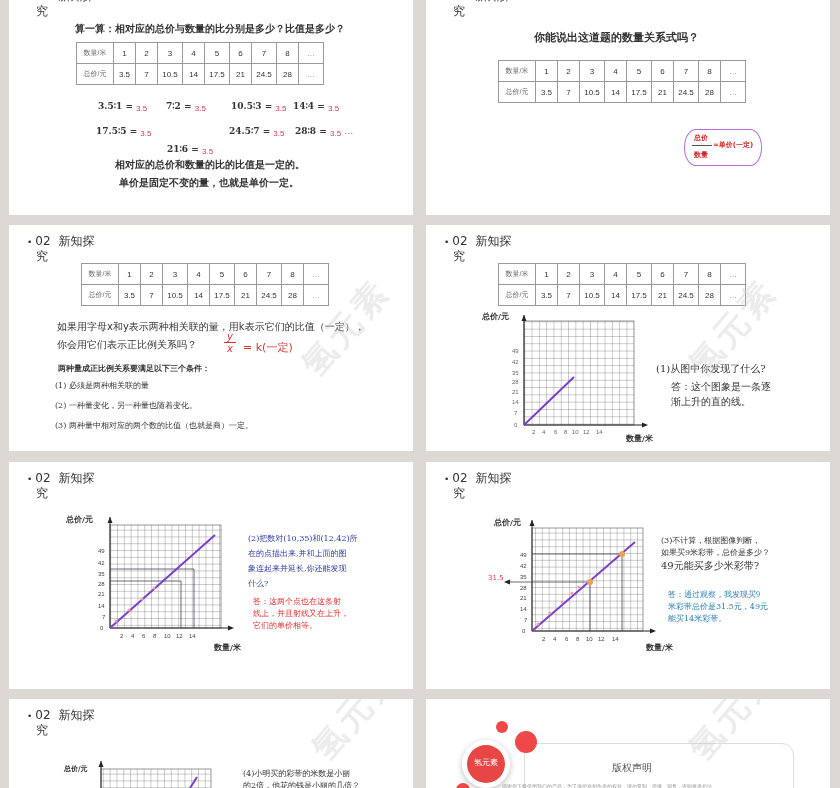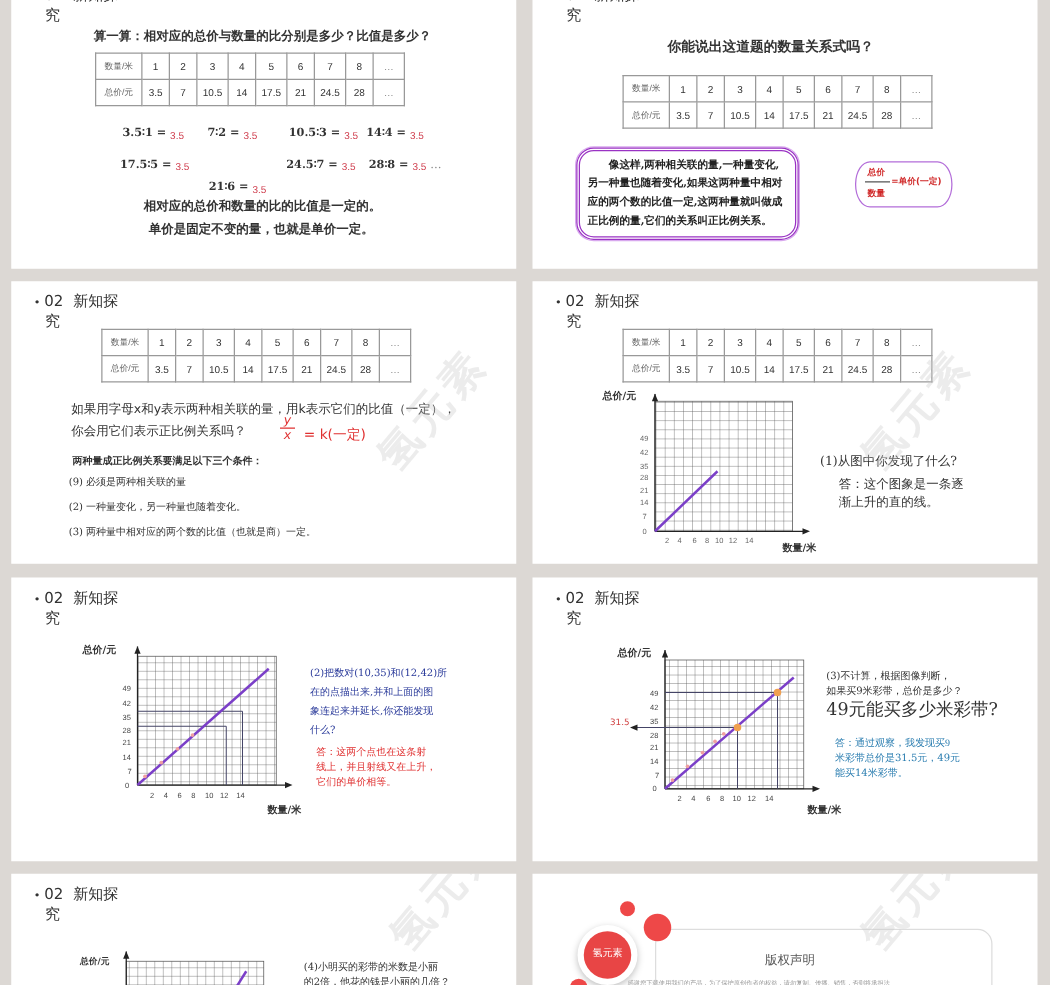--- a/index.html
+++ b/index.html
@@ -115,21 +115,20 @@
       <td class="w">10.5</td>
       <td class="c">14</td>
       <td class="w">17.5</td>
       <td class="c">21</td>
       <td class="w">24.5</td>
       <td class="c">28</td>
       <td class="e">…</td>
     </tr>
   </tbody>
     </table>
-  <div class="box" style="left:35px;top:126px;width:160px;white-space:normal;text-indent:2em;">像这样,两种相关联的量,一种量变化,另一种量也随着变化,如果这两种量中相对应的两个数的比值一定,这两种量就叫做成正比例的量,它们的关系叫正比例关系。</div>
   <div class="blob" style="left:258px;top:137px;width:76px;height:35px;">
     <div style="position:absolute;left:9px;top:3px;font-size:7px;color:#d02828;font-weight:bold;">总价</div>
     <div style="position:absolute;left:7px;top:15px;width:20px;border-top:1px solid #555;"></div>
     <div style="position:absolute;left:9px;top:20px;font-size:7px;color:#d02828;font-weight:bold;">数量</div>
     <div style="position:absolute;left:28px;top:10px;font-size:7px;color:#d02828;font-weight:bold;white-space:nowrap;">=单价(一定)</div>
   </div>
 </div>
 
 <div class="slide s3">
   <div class="hdr">
@@ -166,21 +165,21 @@
     </table>
   <div class="txt" style="left:48px;top:95px;font-size:10px;">如果用字母x和y表示两种相关联的量，用k表示它们的比值（一定），</div>
   <div class="txt" style="left:48px;top:113px;font-size:10px;">你会用它们表示正比例关系吗？</div>
   <div style="position:absolute;left:218px;top:106px;color:#e03030;font-style:italic;font-size:10px;">
     <div>y</div>
     <div style="border-top:1px solid #e03030;width:12px;margin-left:-3px;"></div>
     <div>x</div>
   </div>
   <div class="txt red" style="left:234px;top:115px;font-size:11px;">= k(一定)</div>
   <div class="txt bold" style="left:49px;top:138px;font-size:8px;font-family:'DejaVu Serif',serif;">两种量成正比例关系要满足以下三个条件：</div>
-  <div class="txt" style="left:46px;top:155px;font-size:8px;font-family:'DejaVu Serif',serif;">(9) 必须是两种相关联的量</div>
+  <div class="txt" style="left:46px;top:155px;font-size:8px;font-family:'DejaVu Serif',serif;">(1) 必须是两种相关联的量</div>
   <div class="txt" style="left:46px;top:175px;font-size:8px;font-family:'DejaVu Serif',serif;">(2) 一种量变化，另一种量也随着变化。</div>
   <div class="txt" style="left:46px;top:195px;font-size:8px;font-family:'DejaVu Serif',serif;">(3) 两种量中相对应的两个数的比值（也就是商）一定。</div>
   <div class="wm" style="left:280px;top:80px;">氢元素</div>
 </div>
 
 <div class="slide s4">
   <div class="hdr">
     <span class="dot">•</span><span class="num">02</span><span>新知探</span>
     <span class="l2">究</span>
   </div>
@@ -359,21 +358,21 @@
           <text x="74" y="121">8</text>
           <text x="84" y="121">10</text>
           <text x="96" y="121">12</text>
           <text x="110" y="121">14</text>
       </g>
     </svg>
   </div>
   <div class="txt bold" style="left:220px;top:180px;font-size:8px;font-family:'DejaVu Serif',serif;">数量/米</div>
   <div class="txt" style="left:235px;top:73px;font-size:8px;font-family:'DejaVu Serif',serif;">(3)不计算，根据图像判断，</div>
   <div class="txt" style="left:235px;top:85px;font-size:8px;font-family:'DejaVu Serif',serif;">如果买9米彩带，总价是多少？</div>
-  <div class="txt" style="left:235px;top:97px;font-size:14px;font-family:'DejaVu Serif',serif;">49元能买多少米彩带?</div>
+  <div class="txt" style="left:235px;top:97px;font-size:10px;font-family:'DejaVu Serif',serif;">49元能买多少米彩带?</div>
   <div class="txt teal" style="left:242px;top:127px;font-size:8px;font-family:Liberation Serif, serif;">答：通过观察，我发现买9</div>
   <div class="txt teal" style="left:242px;top:139px;font-size:8px;font-family:'DejaVu Serif',serif;">米彩带总价是31.5元，49元</div>
   <div class="txt teal" style="left:242px;top:151px;font-size:8px;font-family:'DejaVu Serif',serif;">能买14米彩带。</div>
 </div>
 
 <div class="slide s7">
   <div class="hdr">
     <span class="dot">•</span><span class="num">02</span><span>新知探</span>
     <span class="l2">究</span>
   </div>

